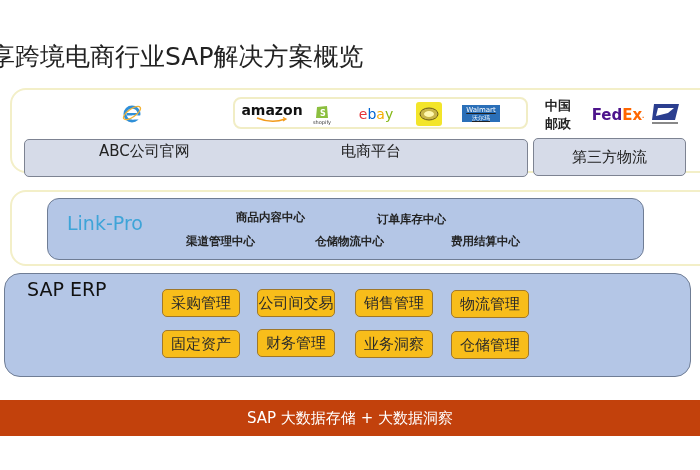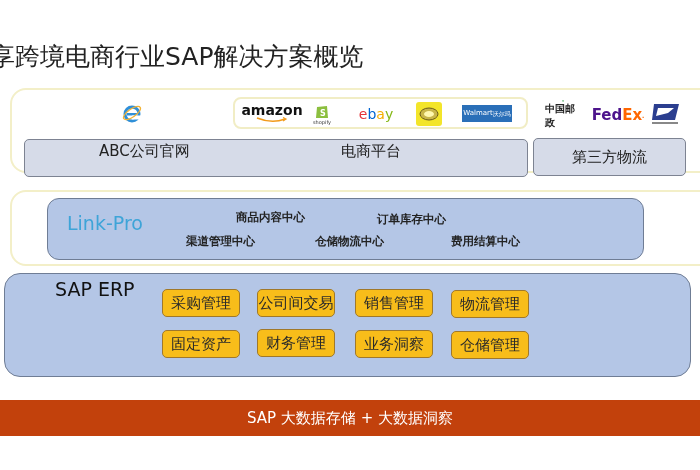--- a/index.html
+++ b/index.html
@@ -37,21 +37,21 @@
   }
   .linkpro-title {
     position: absolute; left: 19px; top: 13px; font-size: 19px; color: #3ea4d8;
   }
   .center-label { position: absolute; font-size: 11.5px; font-weight: bold; color: #222; white-space: nowrap; padding-left: 18px; }
 
   .erp {
     position: absolute; left: 4px; top: 273px; width: 687px; height: 104px;
     background: #b4c6e6; border: 1.5px solid #6f7d95; border-radius: 16px;
   }
-  .erp-title { position: absolute; left: 22px; top: 4px; font-size: 19px; color: #111; margin-left: 28px; }
+  .erp-title { position: absolute; left: 22px; top: 4px; font-size: 19px; color: #111; }
 
   .module {
     position: absolute; width: 78px; height: 28px;
     background: #f8bd1a; border: 1.5px solid #a0782a; border-radius: 5px;
     font-size: 15px; color: #2a2a2a; display: flex; align-items: center; justify-content: center;
     white-space: nowrap;
   }
 
   .orange-bar {
     position: absolute; left: 0; top: 400px; width: 700px; height: 36px;
@@ -102,33 +102,33 @@
     <span style="color:#86b817;">y</span>
 </div>
 
 <div class="logo" style="left:416px;top:102px;width:26px;height:24px;background:#f3e52a;border-radius:3px;">
   <svg width="20" height="14" viewBox="0 0 20 14">
       <ellipse cx="10" cy="7" rx="9" ry="6" fill="#c9b64a" stroke="#6a5a1a" stroke-width="1"></ellipse>
       <ellipse cx="10" cy="7" rx="5" ry="3" fill="#fff8b0"></ellipse>
     </svg>
 </div>
 
-<div class="logo" style="left:462px;top:105px;width:50px;height:17px;background:#2a6fb8;flex-direction:row;line-height:7px;">
+<div class="logo" style="left:462px;top:105px;width:38px;height:17px;background:#2a6fb8;flex-direction:column;line-height:7px;text-decoration:underline;">
   <span style="font-size:7px;color:#fff;">Walmart</span>
   <span style="font-size:6px;color:#fff;">沃尔玛</span>
 </div>
 
 <div class="logo" style="left:545px;top:100px;width:36px;height:30px;flex-direction:column;">
   <svg width="16" height="16" viewBox="0 0 16 16">
       <rect x="3" y="2" width="10" height="2.5" fill="#1e9a3a"></rect>
       <rect x="2" y="6" width="12" height="2.5" fill="#1e9a3a"></rect>
       <rect x="4" y="10" width="9" height="2.5" fill="#1e9a3a"></rect>
       <rect x="7" y="1" width="2.5" height="14" fill="#1e9a3a"></rect>
     </svg>
-  <span style="font-size:10px;font-weight:bold;color:#222;">中国邮政</span>
+  <span style="font-size:13px;font-weight:bold;color:#222;">中国邮政</span>
 </div>
 
 <div class="logo" style="left:595px;top:104px;width:46px;height:22px;font-size:15px;font-weight:bold;">
   <span style="color:#4d148c;">Fed</span>
     <span style="color:#ff6600;">Ex</span>
     <span style="color:#ff6600;font-size:6px;">.</span>
 </div>
 
 <div class="logo" style="left:648px;top:101px;width:34px;height:26px;">
   <svg width="30" height="24" viewBox="0 0 30 24">

